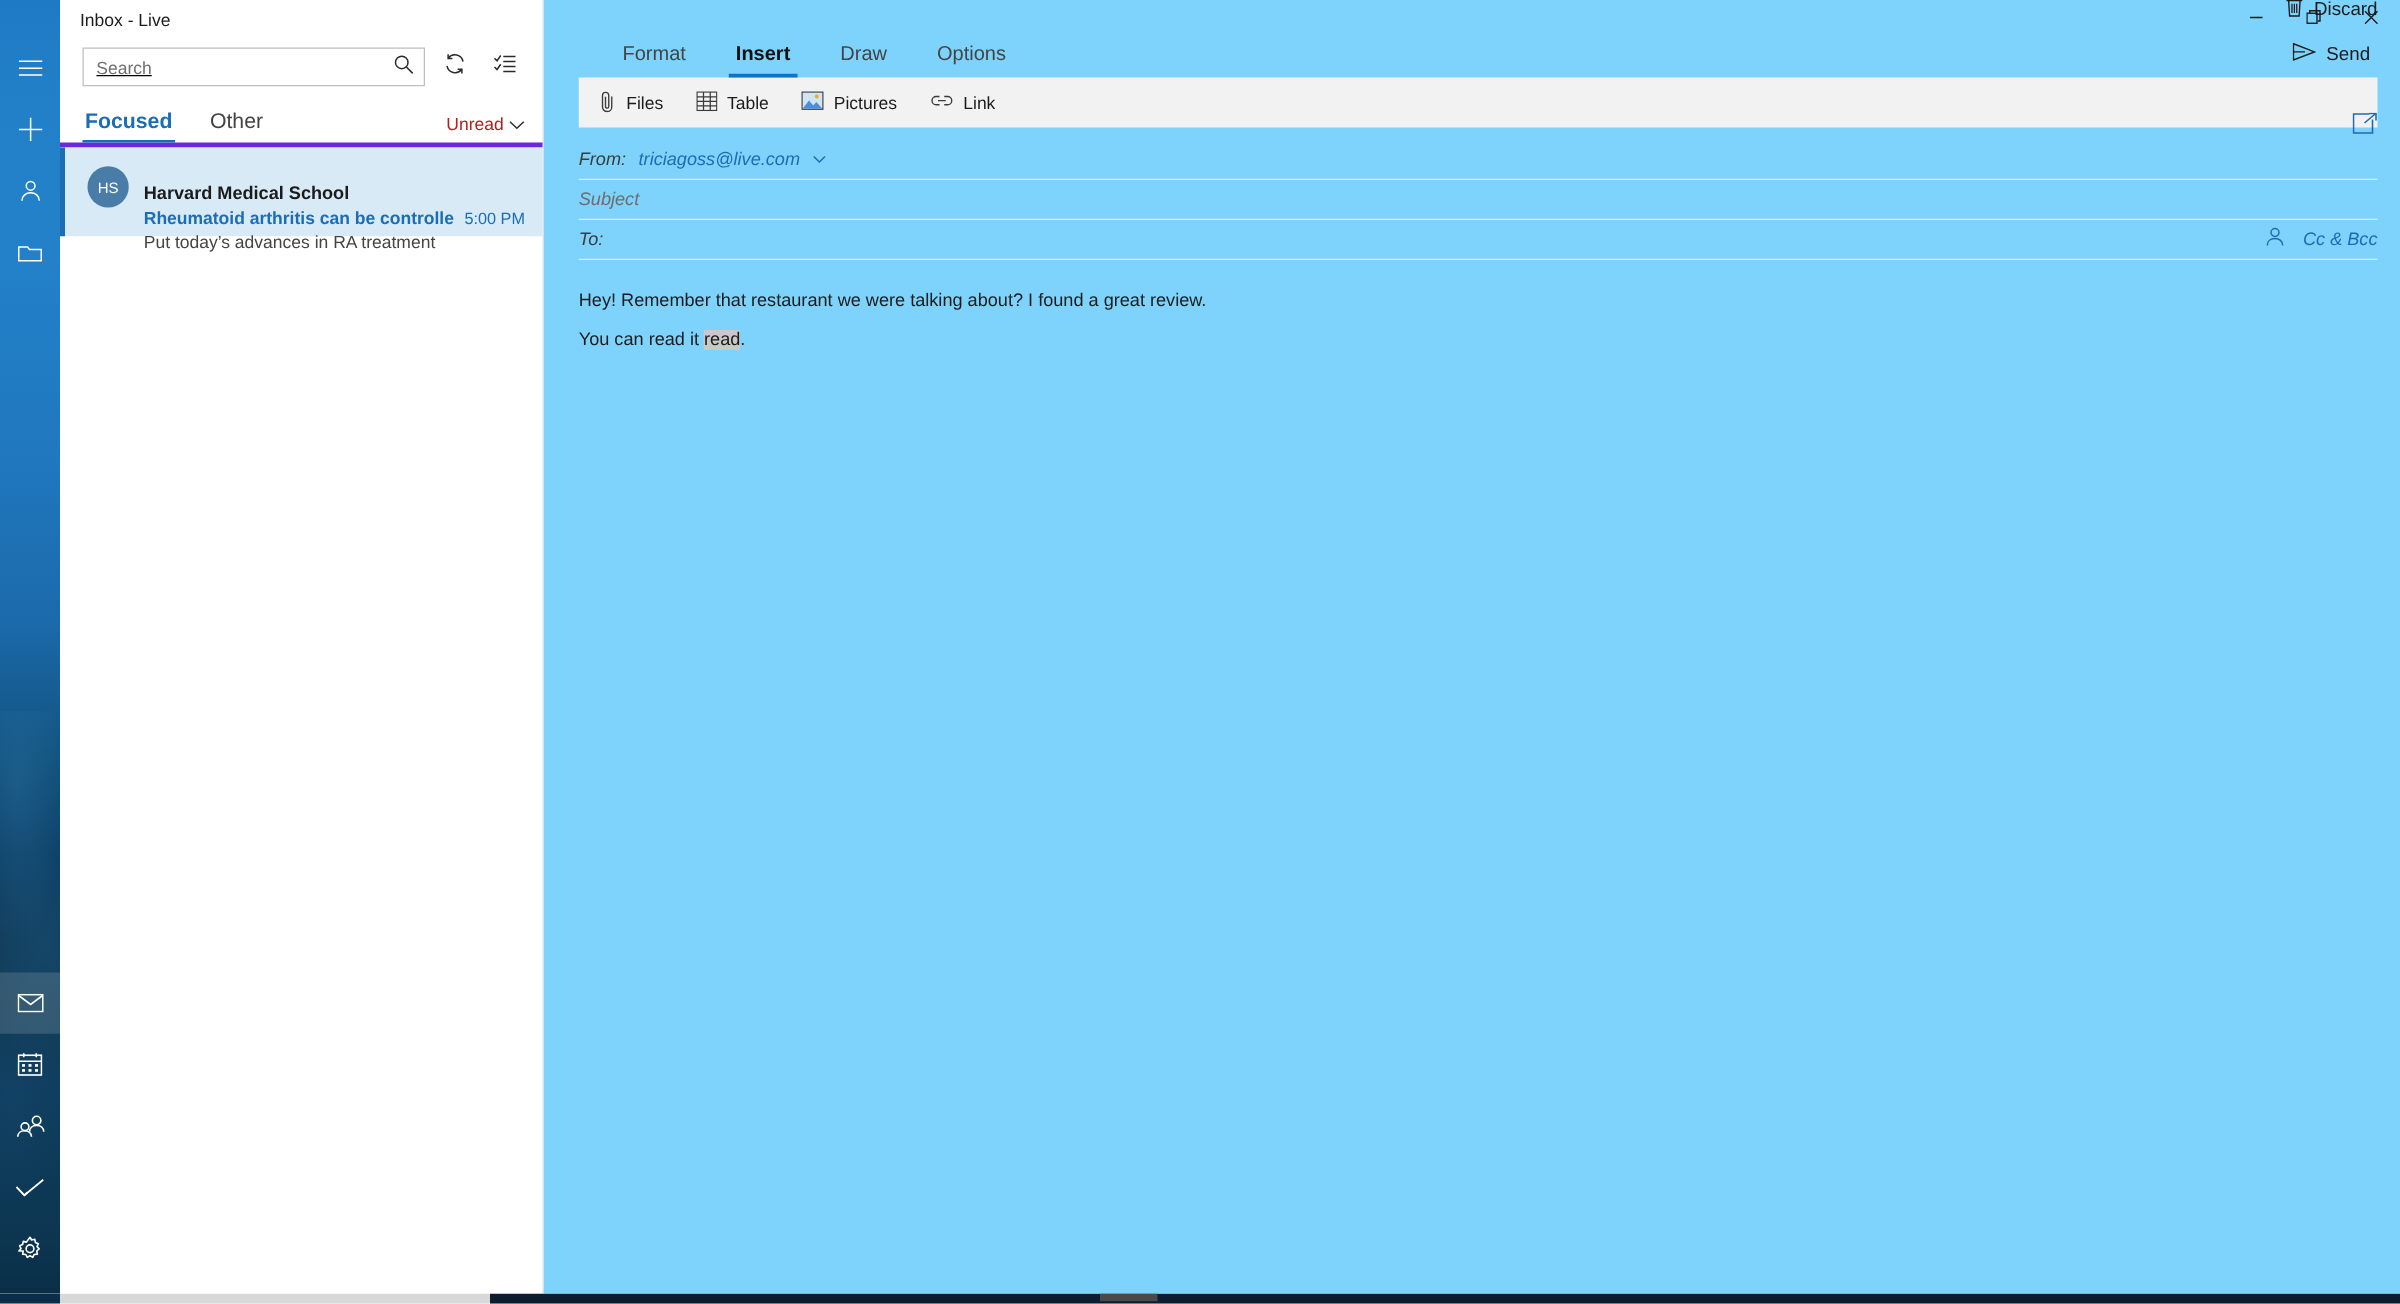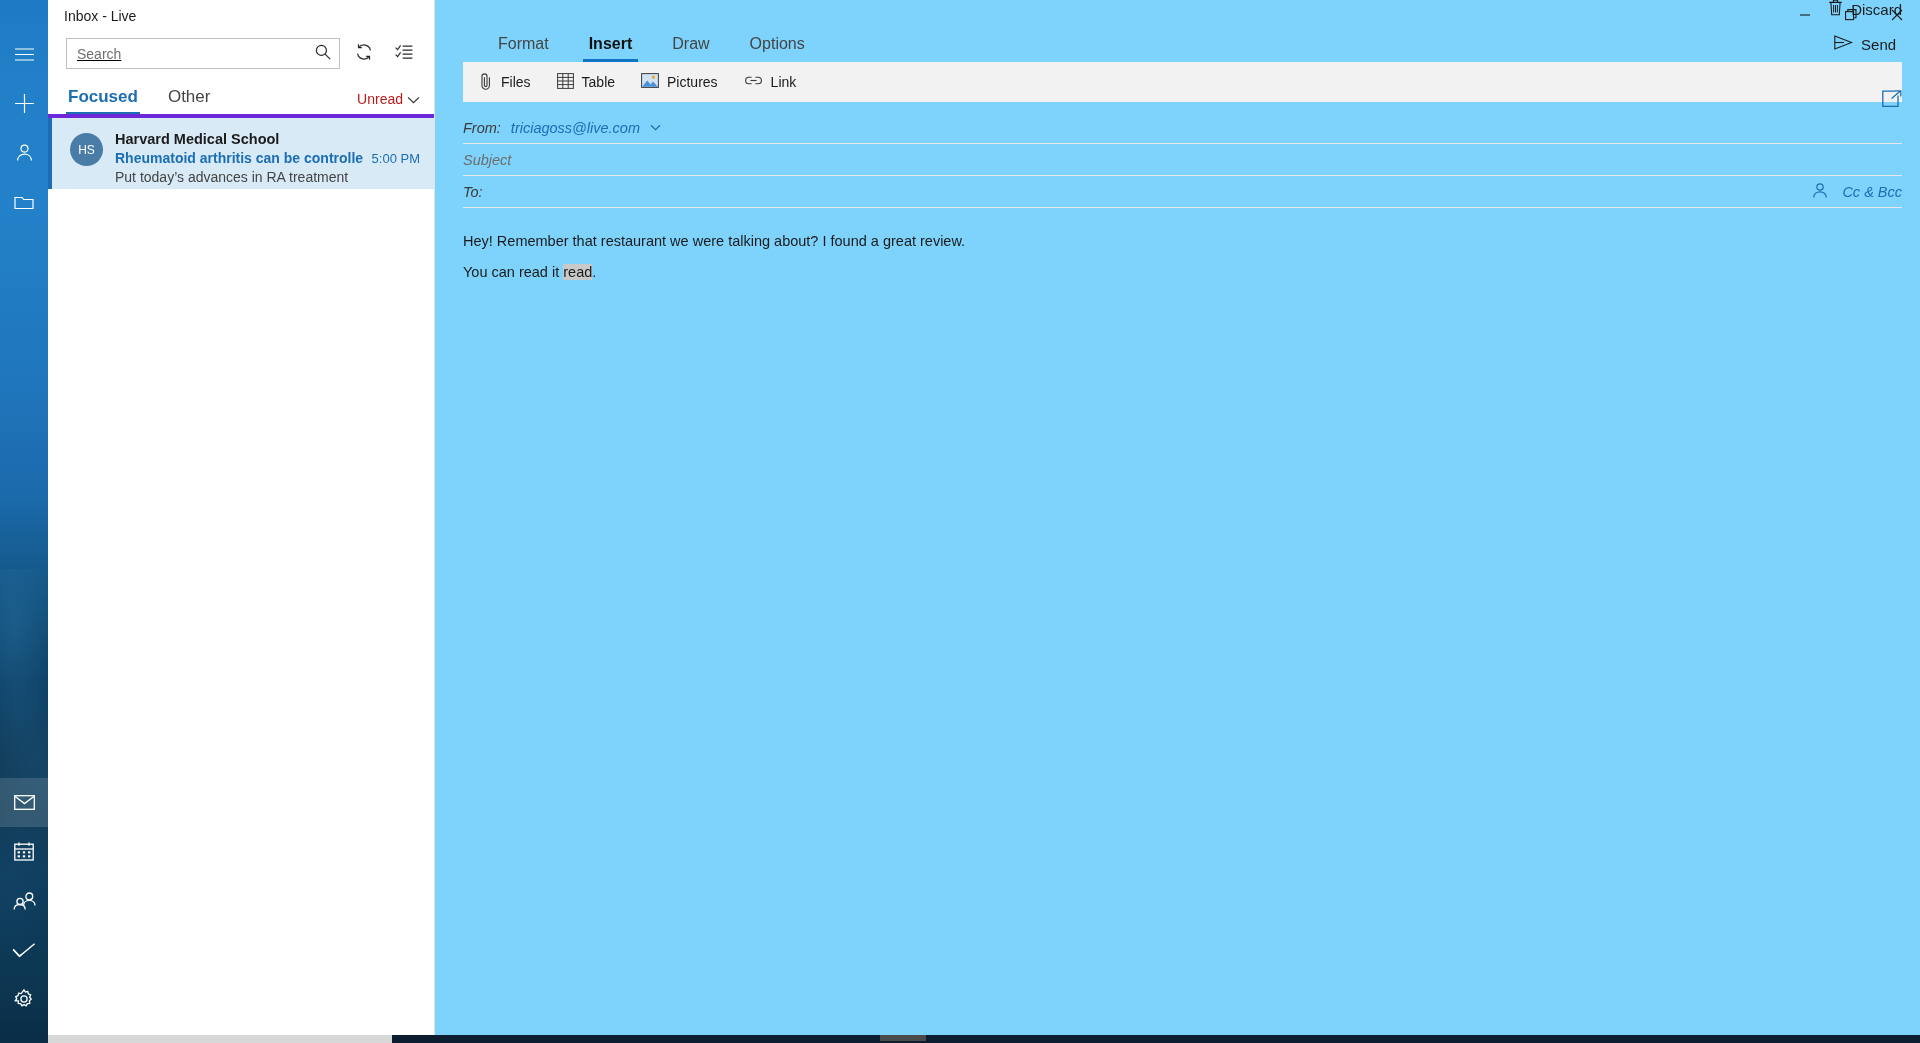--- a/index.html
+++ b/index.html
@@ -138,21 +138,21 @@
     background:#1b6eb4;
   }
   .avatar {
     flex: 0 0 33px;
     width: 33px; height: 33px; border-radius: 50%;
     background: #4a7ca8;
     color:#fff; font-size: 12px;
     display:flex; align-items:center; justify-content:center;
     margin-top: 3px;
   }
-  .mailbody { flex: 1 1 auto; min-width:0; }
+  .mailbody { flex: 1 1 auto; min-width:0;margin-top:16px; }
   .m-sender { font-size: 14.5px; color:#1b1b1b; font-weight: bold; line-height: 19px; }
   .m-line2 { display:flex; align-items:baseline; gap:6px; line-height: 19px; }
   .m-subject {
     font-size: 14px; color:#1b6eb4; font-weight:bold;
     white-space:nowrap; overflow:hidden; text-overflow:clip;
     flex: 1 1 auto; min-width:0;
   }
   .m-time { font-size: 13px; color:#1b6eb4; flex:0 0 auto; }
   .m-preview { font-size: 14px; color:#444; line-height: 19px; white-space:nowrap; overflow:hidden; }
 

